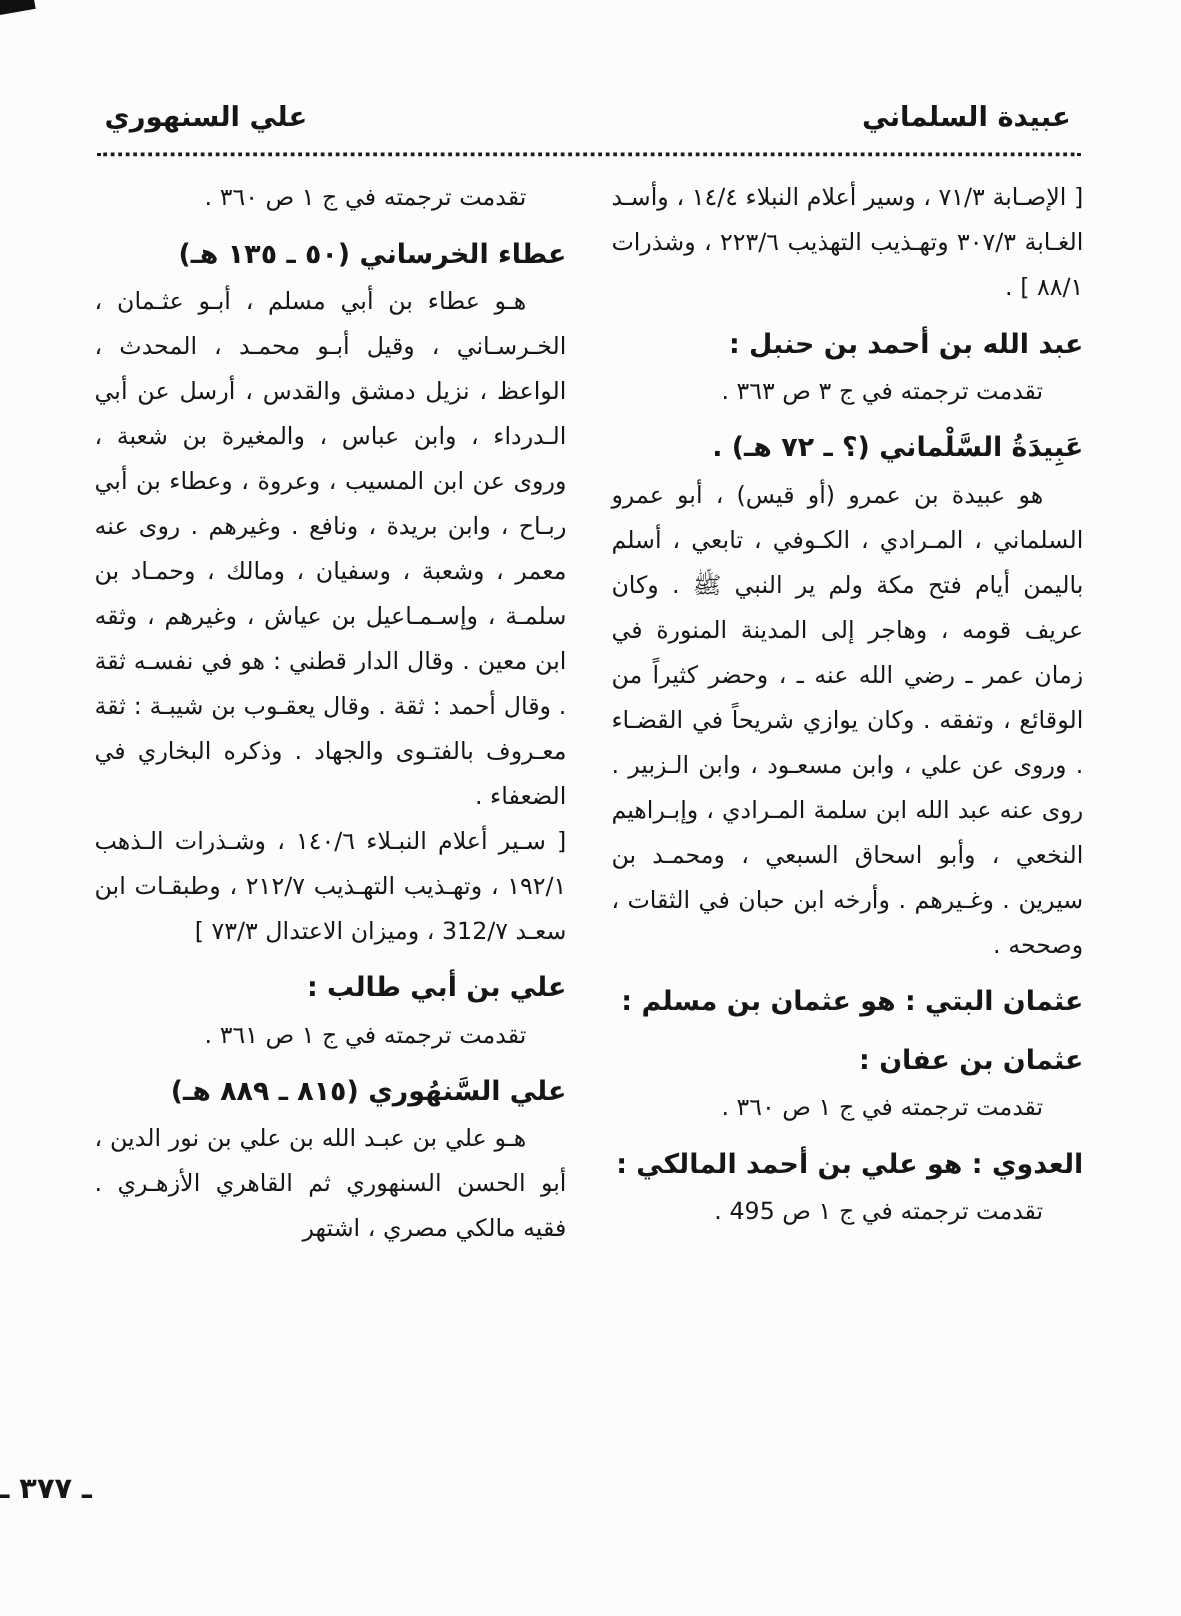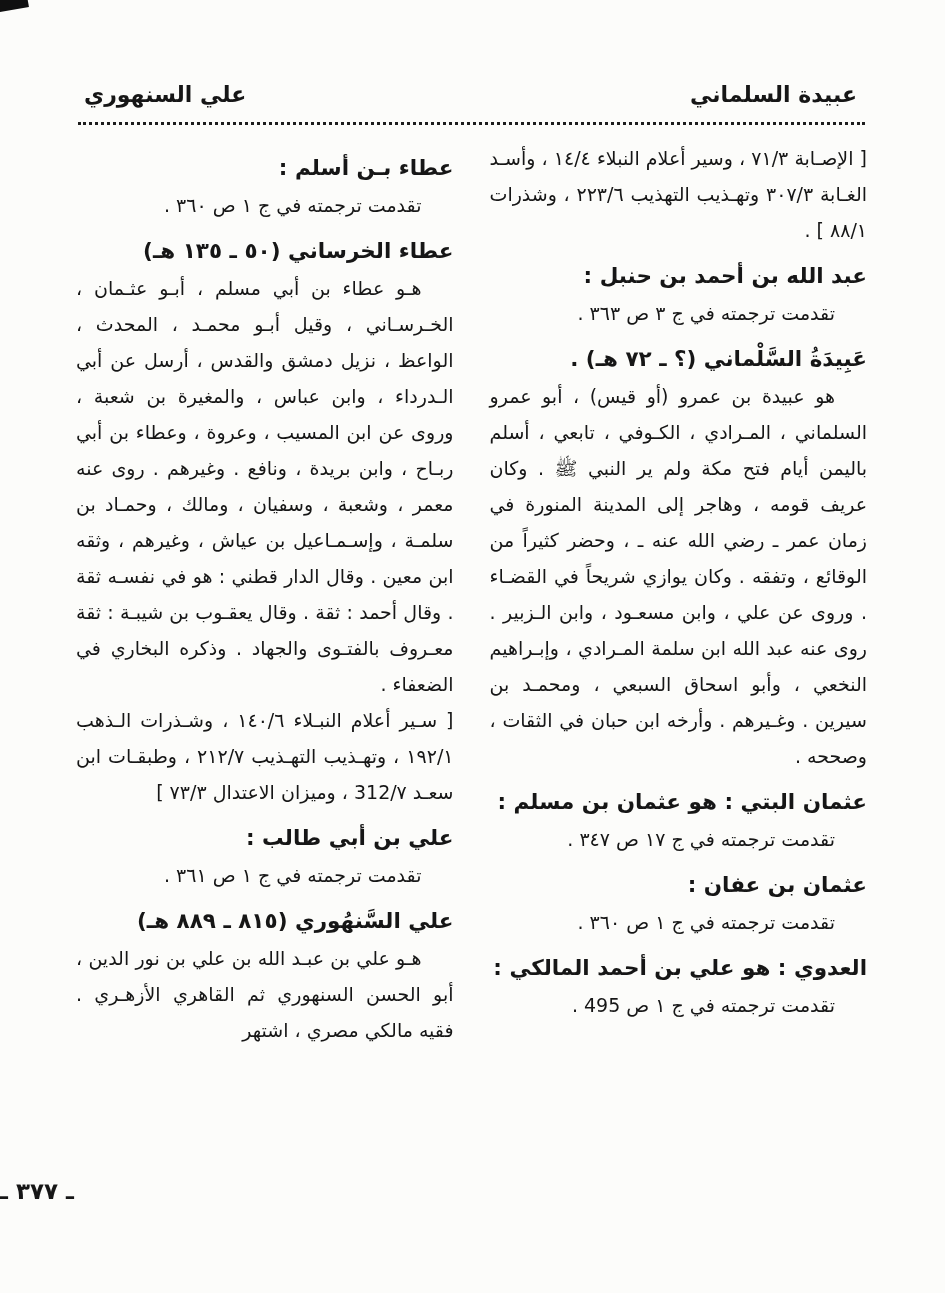--- a/index.html
+++ b/index.html
@@ -71,29 +71,27 @@
 
   <div class="columns">
 
     <div class="col">
       <p class="r">[ الإصـابة ٧١/٣ ، وسير أعلام النبلاء ١٤/٤ ، وأسـد الغـابة ٣٠٧/٣ وتهـذيب التهذيب ٢٢٣/٦ ، وشذرات ٨٨/١ ] .</p>
       <p class="h">عبد الله بن أحمد بن حنبل :</p>
       <p class="b ind">تقدمت ترجمته في ج ٣ ص ٣٦٣ .</p>
       <p class="h">عَبِيدَةُ السَّلْماني (؟ ـ ٧٢ هـ) .</p>
       <p class="b ind">هو عبيدة بن عمرو (أو قيس) ، أبو عمرو السلماني ، المـرادي ، الكـوفي ، تابعي ، أسلم باليمن أيام فتح مكة ولم ير النبي ﷺ . وكان عريف قومه ، وهاجر إلى المدينة المنورة في زمان عمر ـ رضي الله عنه ـ ، وحضر كثيراً من الوقائع ، وتفقه . وكان يوازي شريحاً في القضـاء . وروى عن علي ، وابن مسعـود ، وابن الـزبير . روى عنه عبد الله ابن سلمة المـرادي ، وإبـراهيم النخعي ، وأبو اسحاق السبعي ، ومحمـد بن سيرين . وغـيرهم . وأرخه ابن حبان في الثقات ، وصححه .</p>
       <p class="h">عثمان البتي : هو عثمان بن مسلم :</p>
-      <p class="b ind">تقدمت ترجمته في ج ١٧ ص ٣٤٧ .</p>
       <p class="h">عثمان بن عفان :</p>
       <p class="b ind">تقدمت ترجمته في ج ١ ص ٣٦٠ .</p>
       <p class="h">العدوي : هو علي بن أحمد المالكي :</p>
       <p class="b ind">تقدمت ترجمته في ج ١ ص 495 .</p>
     </div>
 
     <div class="col">
-      <p class="h">عطاء بـن أسلم :</p>
       <p class="b ind">تقدمت ترجمته في ج ١ ص ٣٦٠ .</p>
       <p class="h">عطاء الخرساني (٥٠ ـ ١٣٥ هـ)</p>
       <p class="b ind">هـو عطاء بن أبي مسلم ، أبـو عثـمان ، الخـرسـاني ، وقيل أبـو محمـد ، المحدث ، الواعظ ، نزيل دمشق والقدس ، أرسل عن أبي الـدرداء ، وابن عباس ، والمغيرة بن شعبة ، وروى عن ابن المسيب ، وعروة ، وعطاء بن أبي ربـاح ، وابن بريدة ، ونافع . وغيرهم . روى عنه معمر ، وشعبة ، وسفيان ، ومالك ، وحمـاد بن سلمـة ، وإسـمـاعيل بن عياش ، وغيرهم ، وثقه ابن معين . وقال الدار قطني : هو في نفسـه ثقة . وقال أحمد : ثقة . وقال يعقـوب بن شيبـة : ثقة معـروف بالفتـوى والجهاد . وذكره البخاري في الضعفاء .</p>
       <p class="r">[ سـير أعلام النبـلاء ١٤٠/٦ ، وشـذرات الـذهب ١٩٢/١ ، وتهـذيب التهـذيب ٢١٢/٧ ، وطبقـات ابن سعـد 312/٧ ، وميزان الاعتدال ٧٣/٣ ]</p>
       <p class="h">علي بن أبي طالب :</p>
       <p class="b ind">تقدمت ترجمته في ج ١ ص ٣٦١ .</p>
       <p class="h">علي السَّنهُوري (٨١٥ ـ ٨٨٩ هـ)</p>
       <p class="b ind">هـو علي بن عبـد الله بن علي بن نور الدين ، أبو الحسن السنهوري ثم القاهري الأزهـري . فقيه مالكي مصري ، اشتهر</p>
     </div>
 

